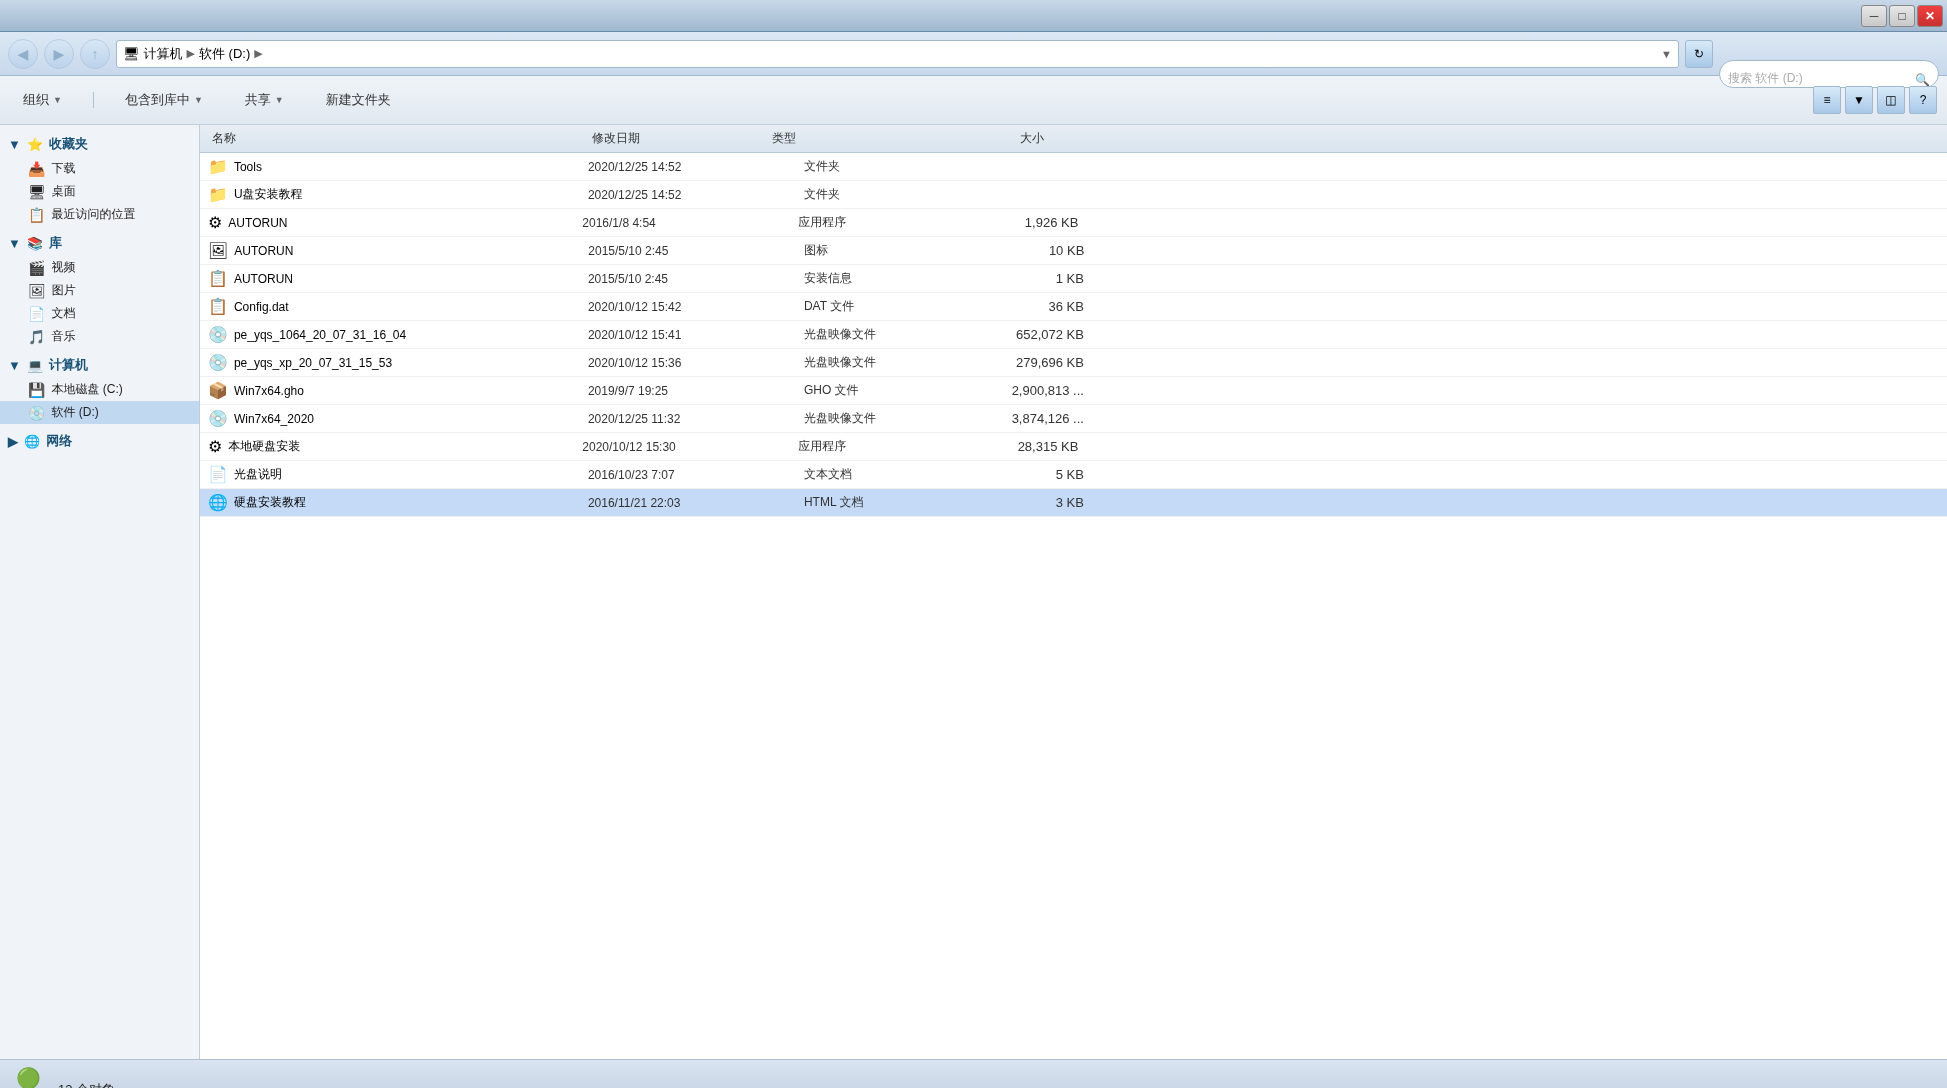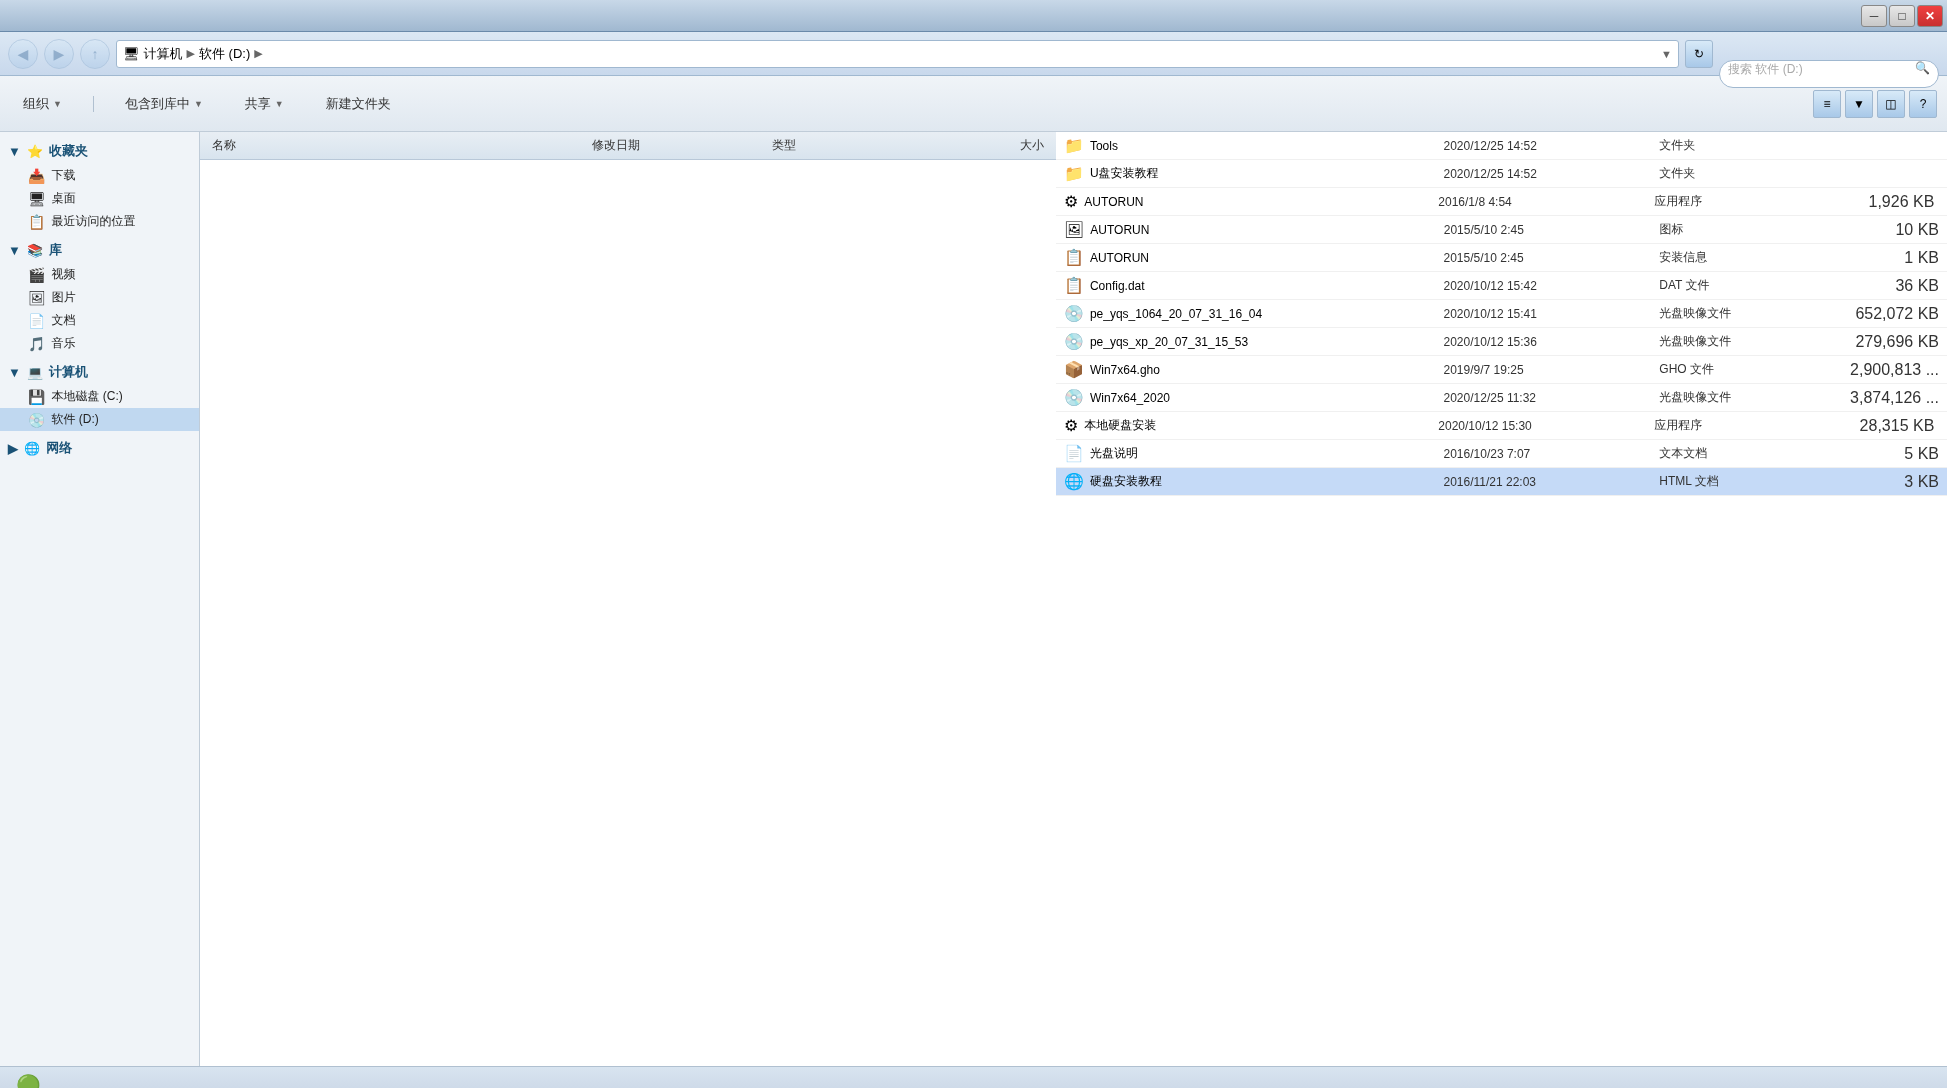--- a/index.html
+++ b/index.html
@@ -80,21 +80,21 @@
       font-size: 13px;
     }
     .breadcrumb-sep { color: #666; font-size: 11px; }
     .search-bar {
       width: 220px;
       height: 28px;
       background: #fff;
       border: 1px solid #a0b8d0;
       border-radius: 14px;
       display: flex;
-      align-items: flex-start;
+      align-items: flex-end;
       padding: 0 8px;
       gap: 4px;
       color: #888;
       font-size: 12px;
       margin-top: 40px;
     }
     .refresh-btn {
       width: 28px;
       height: 28px;
       border: 1px solid #a0b8d0;
@@ -102,21 +102,21 @@
       background: linear-gradient(to bottom, #d8eaf8, #a8c8e8);
       display: flex;
       align-items: center;
       justify-content: center;
       cursor: pointer;
       font-size: 12px;
     }
 
     
     .toolbar {
-      height: 56px;
+      height: 49px;
       background: linear-gradient(to bottom, #f0f4f8, #e0e8f0);
       display: flex;
       align-items: center;
       padding: 0 10px;
       gap: 16px;
       border-bottom: 1px solid #c0ccd8;
     }
     .toolbar-btn {
       height: 30px;
       padding: 0 12px;
@@ -186,21 +186,21 @@
       gap: 6px;
       color: #222;
     }
     .sidebar-item.selected { background: #c0d8f0; }
     .sidebar-item .icon { font-size: 14px; }
 
     
     .file-area {
       flex: 1;
       display: flex;
-      flex-direction: row;
+      flex-direction: column;
       overflow: hidden;
     }
     .column-header {
       display: flex;
       align-items: center;
       background: linear-gradient(to bottom, #e8eef4, #d8e4ee);
       border-bottom: 1px solid #b8c8d8;
       height: 28px;
       padding: 0 8px;
     }
@@ -220,21 +220,21 @@
       height: 28px;
       padding: 0 8px;
       border-bottom: 1px solid #f0f0f0;
       cursor: pointer;
     }
     .file-row.selected { background: #c5daf7; }
     .file-row .file-icon { font-size: 16px; margin-right: 6px; }
     .file-row .cell-name { width: 354px; font-size: 12px; overflow: hidden; white-space: nowrap; text-overflow: ellipsis; }
     .file-row .cell-date { width: 180px; font-size: 12px; color: #333; }
     .file-row .cell-type { width: 140px; font-size: 12px; color: #333; margin-left: 36px; }
-    .file-row .cell-size { width: 140px; font-size: 16px; color: #333; text-align: right; }
+    .file-row .cell-size { width: 140px; font-size: 13px; color: #333; text-align: right; }
 
     
     .statusbar {
       height: 36px;
       background: linear-gradient(to bottom, #d8e4f0, #c8d4e4);
       border-top: 1px solid #b0c0d0;
       display: flex;
       align-items: center;
       padding: 0 12px;
       gap: 12px;

